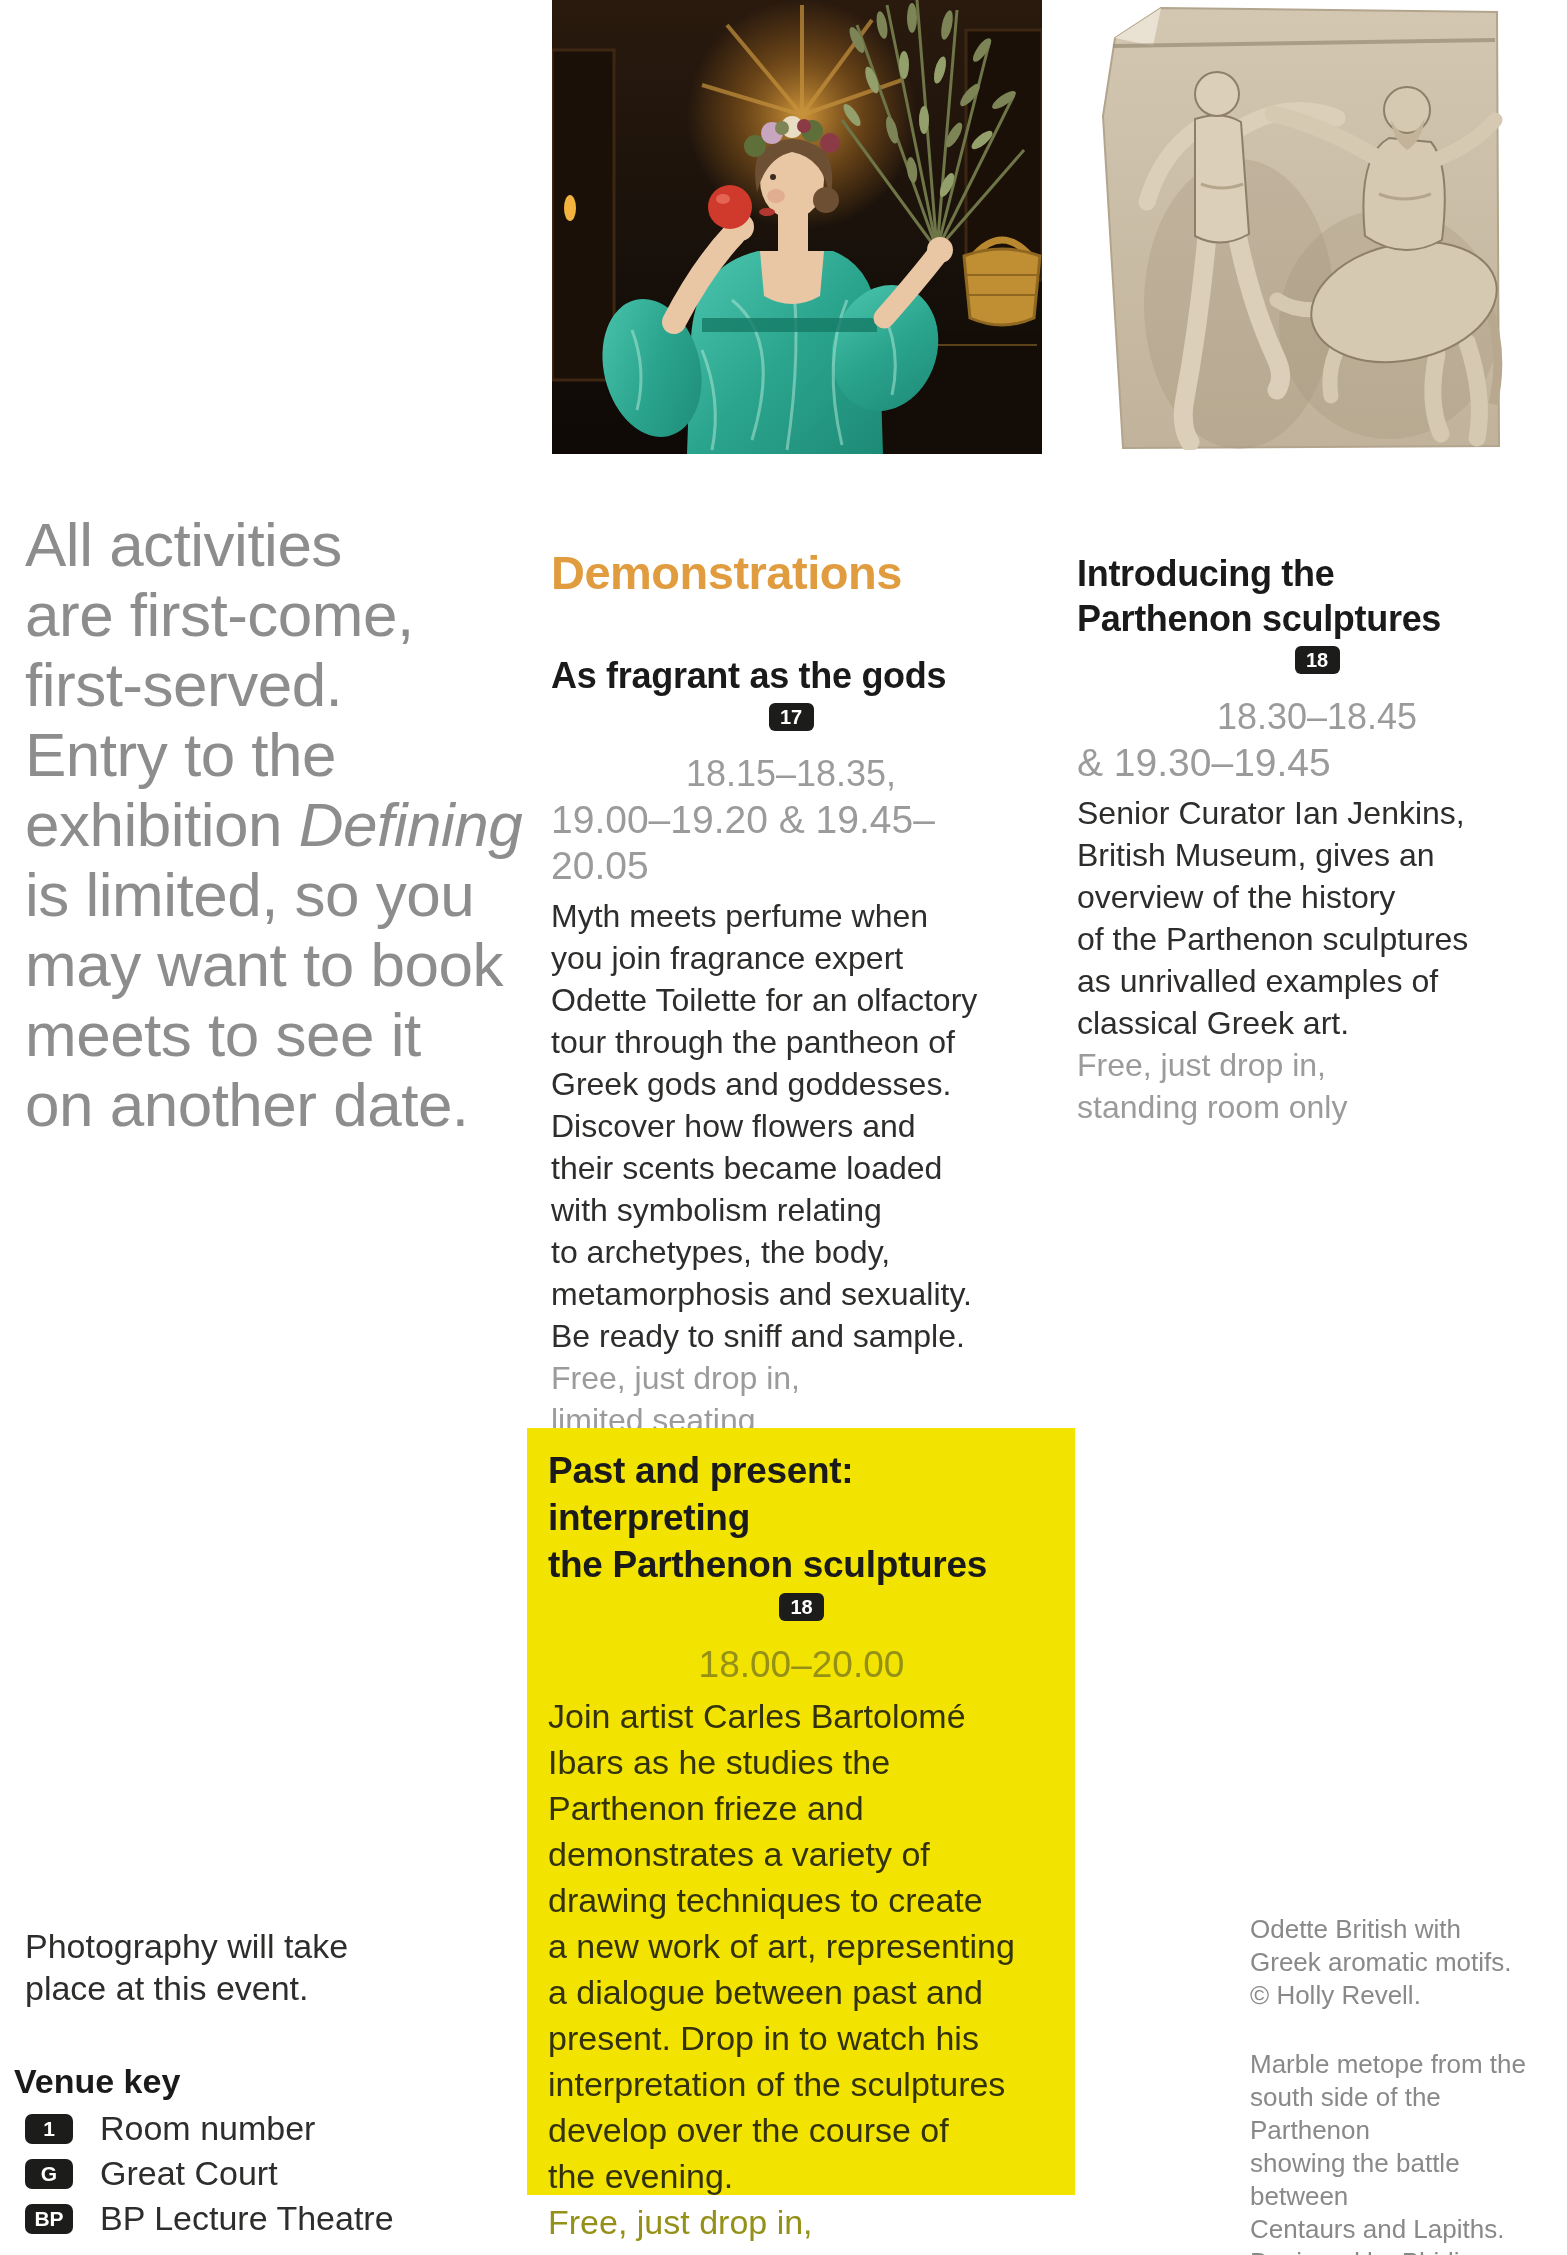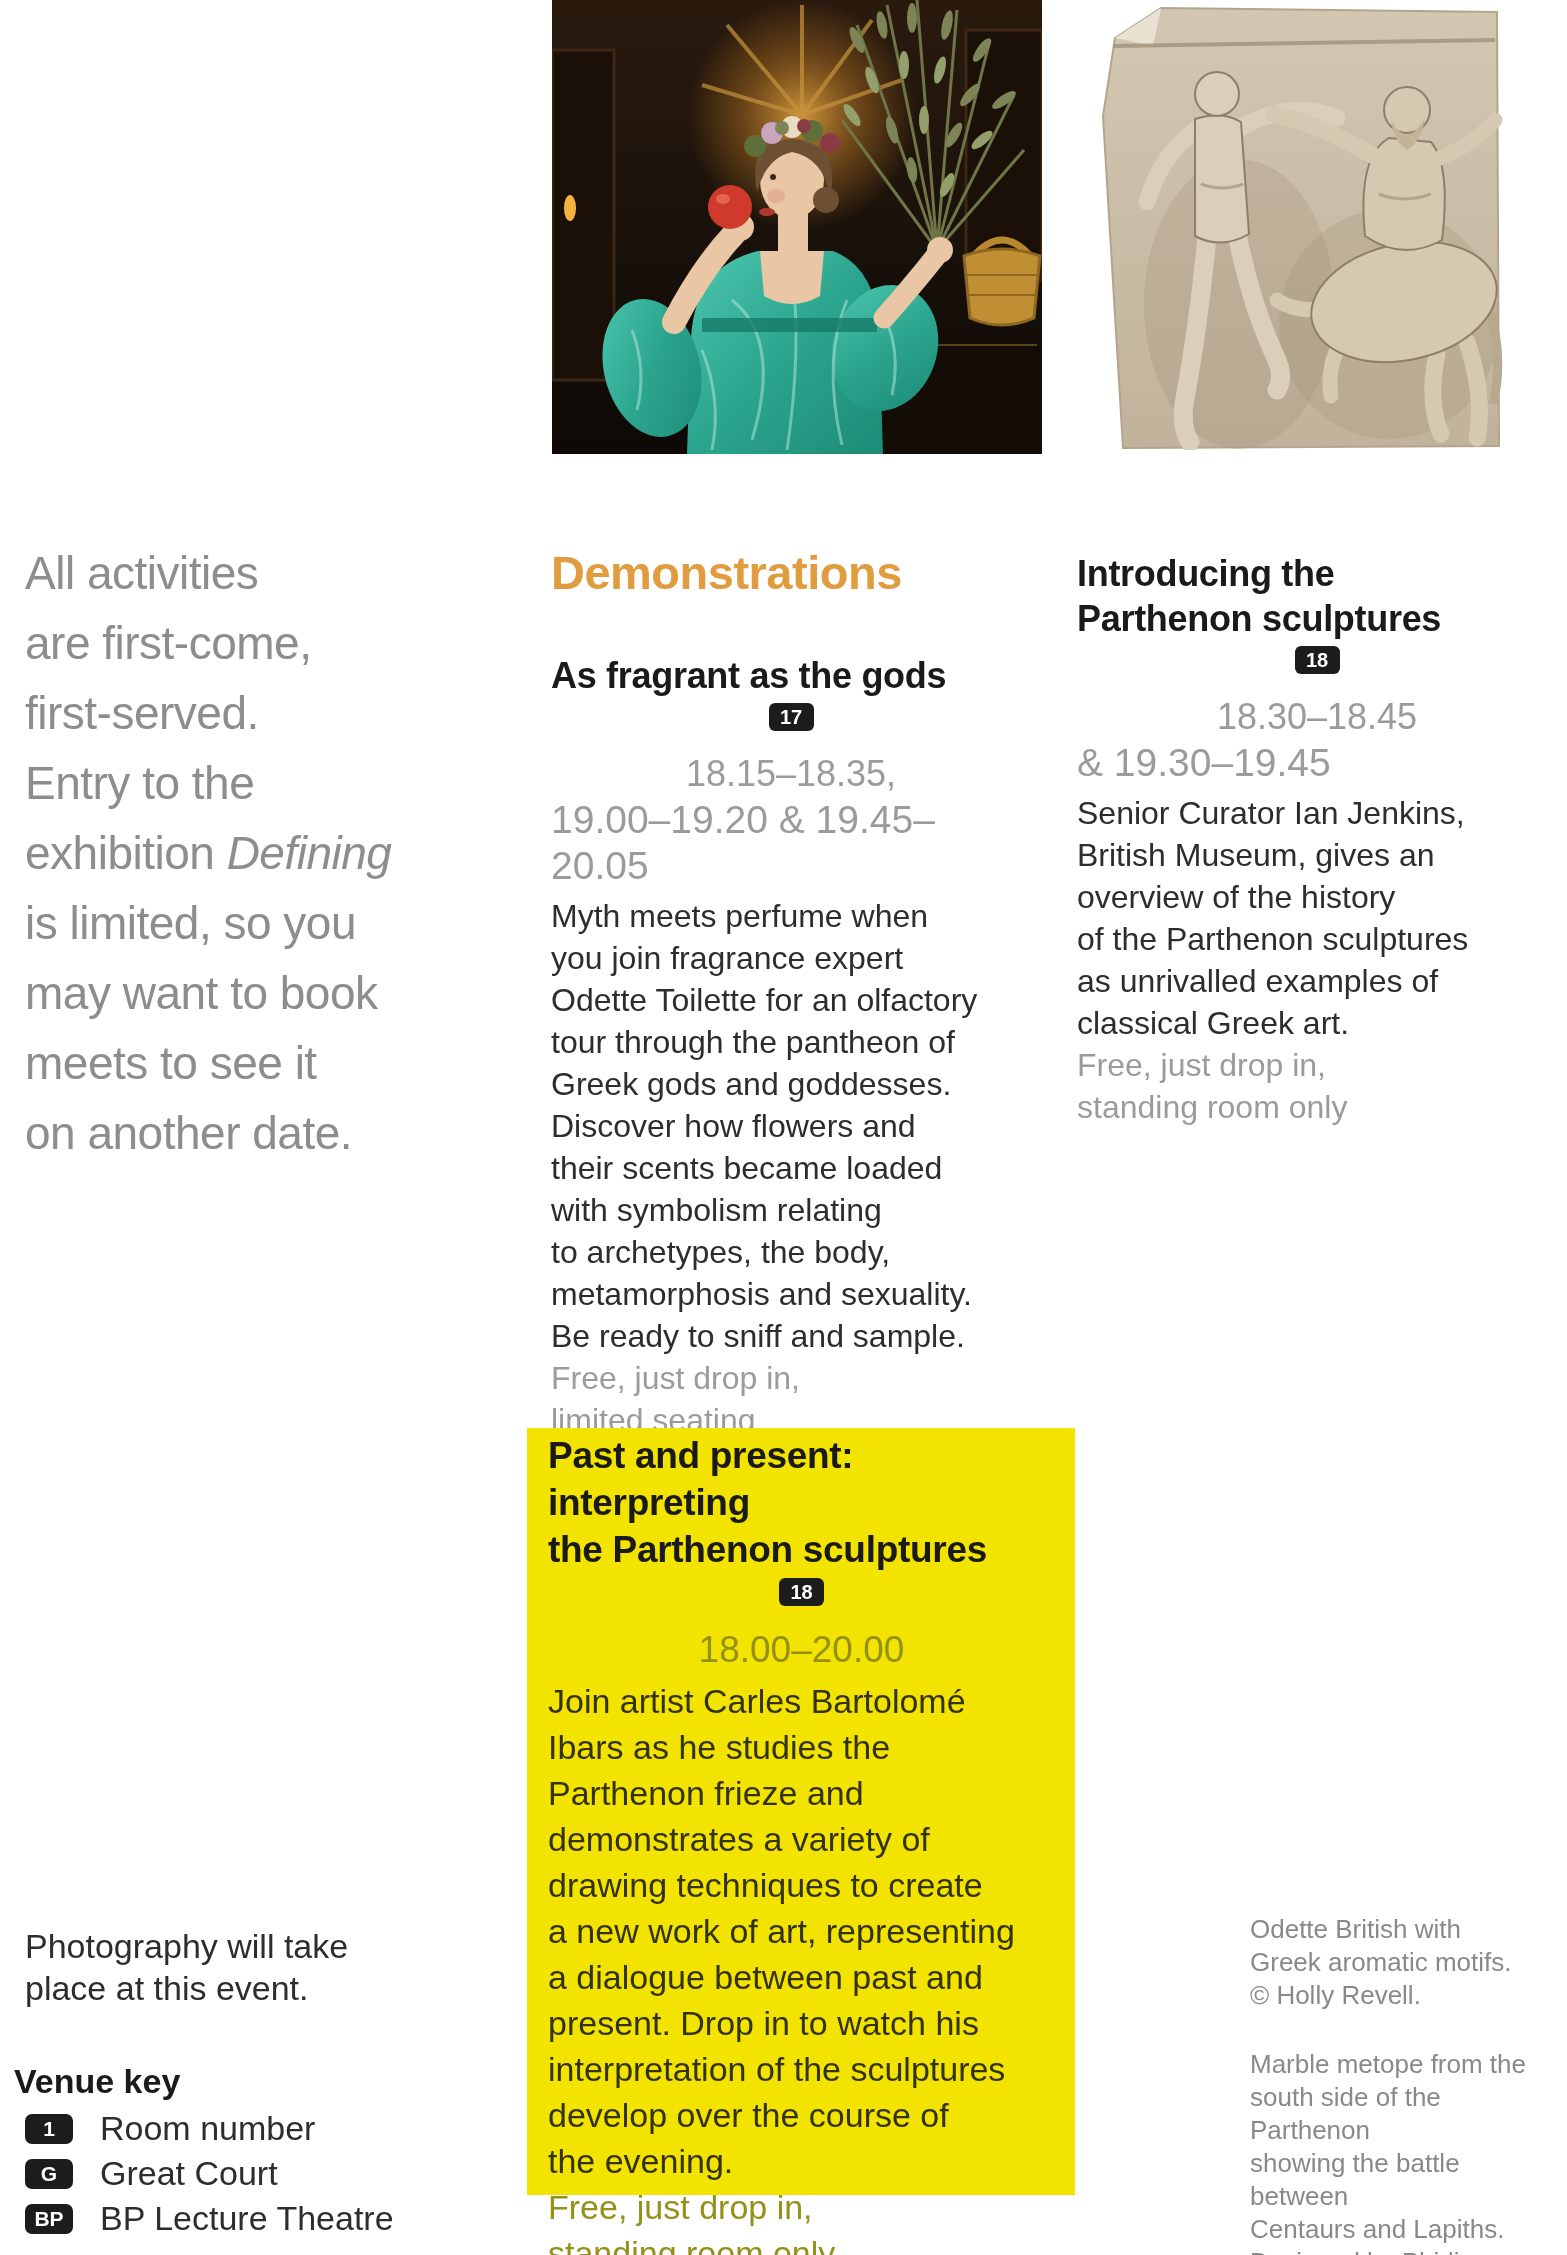--- a/index.html
+++ b/index.html
@@ -9,22 +9,22 @@
   }
   .abs{position:absolute;}
   .ml{white-space:pre-line;}
 
   
   .photo{position:absolute;top:0;}
   .photo svg{display:block;}
 
   
   .intro{
-    left:25px;top:538px;width:540px;
-    font-size:46px;line-height:70px;color:#8d8d8d;letter-spacing:-0.5px;
+    left:25px;top:510px;width:540px;
+    font-size:62px;line-height:70px;color:#8d8d8d;letter-spacing:-0.5px;
   }
   .intro .it{font-style:italic;}
 
   
   .section-heading{
     left:551px;top:547px;font-size:47px;line-height:52px;font-weight:bold;
     color:#e09c3e;letter-spacing:-0.5px;
   }
 
   
@@ -39,21 +39,21 @@
   .badge{
     display:inline-flex;justify-content:center;align-items:center;
     background:#1c1c1a;color:#ffffff;font-weight:bold;
     border-radius:6px;min-width:37px;height:28px;padding:0 4px;
     font-size:20px;line-height:1;flex:0 0 auto;
   }
 
   
   .yellow-box{
     left:527px;top:1428px;width:548px;height:767px;background:#f2e400;
-    box-sizing:border-box;padding:4px 20px 0 21px;
+    box-sizing:border-box;padding:19px 20px 0 21px;
   }
   .yellow-box .event-title{font-size:37px;line-height:47px;}
   .yellow-box .time-text{color:#949018;font-size:37px;line-height:48px;}
   .yellow-box .event-body{font-size:34px;line-height:46px;color:#33320a;margin-top:4px;}
   .yellow-box .event-note{font-size:34px;line-height:46px;color:#949018;}
 
   
   .photography-note{left:25px;top:1925px;font-size:34px;line-height:42px;color:#2e2d2c;}
   .venue-key-heading{left:14px;top:2060px;font-size:34px;line-height:42px;font-weight:bold;color:#1a1a1a;}
   .venue-list{left:25px;top:2106px;}

